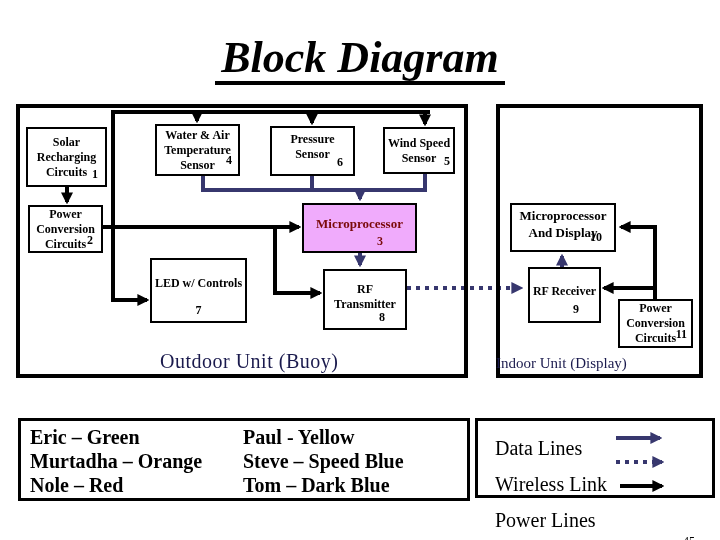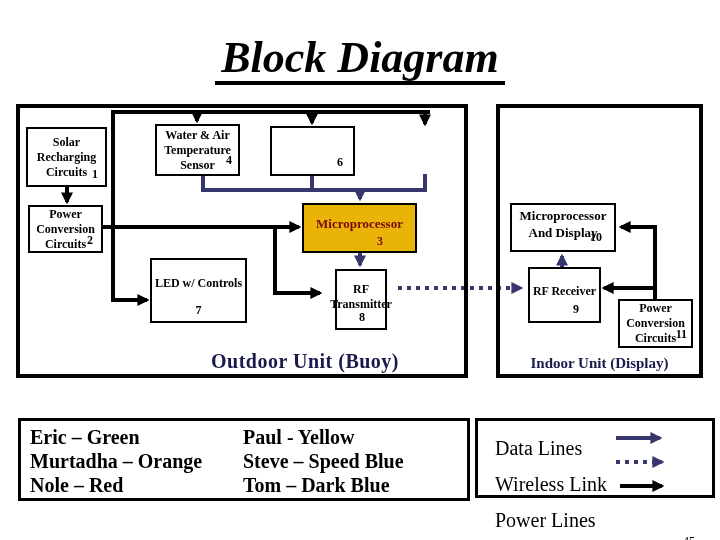--- a/index.html
+++ b/index.html
@@ -7,23 +7,23 @@
          font-family:"Liberation Serif","DejaVu Serif",serif;}
   .title-wrap{position:absolute;left:0;top:36px;width:720px;text-align:center;}
   .title{display:inline-block;font-size:44px;font-weight:bold;font-style:italic;color:#000;
          border-bottom:4px solid #000;padding:0 6px 1px 6px;line-height:1.0;text-align:right;}
   svg.lines{position:absolute;left:0;top:0;z-index:1;}
   .bigbox{position:absolute;border:4px solid #000;box-sizing:border-box;z-index:2;background:transparent;}
   .block{position:absolute;border:2px solid #000;box-sizing:border-box;background:#fff;z-index:3;
          display:flex;align-items:center;justify-content:center;text-align:center;
          font-weight:bold;font-size:12px;line-height:1.25;color:#000;padding:2px;}
   .block .num{position:absolute;font-size:12px;font-weight:bold;}
-  .micro{background:#eab308;color:#7a0a0a;font-size:13px;}
+  .micro{background:#f0abfc;color:#7a0a0a;font-size:13px;}
   .micro .num{color:#7a0a0a;}
-  .unit-label{position:absolute;z-index:3;color:#1a1a4d;font-weight:bold;text-align:center;}
+  .unit-label{position:absolute;z-index:3;color:#1a1a4d;font-weight:normal;}
   .outdoor-label{left:160px;top:350px;width:290px;font-size:20px;letter-spacing:.5px;}
   .indoor-label{left:496px;top:355px;width:207px;font-size:15px;}
   .panel{position:absolute;box-sizing:border-box;border:3px solid #000;background:transparent;z-index:2;}
   .names-box{left:18px;top:418px;width:452px;height:83px;}
   .legend-box{left:475px;top:418px;width:240px;height:80px;}
   .names-col{position:absolute;z-index:3;font-size:20px;font-weight:bold;color:#000;line-height:24px;}
   .names-col p{margin:0;}
   .col1{left:30px;top:425px;font-family:Liberation Serif, serif;}
   .col2{left:243px;top:425px;}
   .legend-items{position:absolute;left:483px;top:424px;z-index:3;font-size:20px;color:#000;line-height:24px;}
@@ -85,23 +85,28 @@
     <span>Solar Recharging Circuits</span>
     <span class="num" style="right:7px;bottom:3px;">1</span>
   </div>
 
   <div class="block" style="left:155px;top:124px;width:85px;height:52px;">
     <span>Water &amp; Air Temperature Sensor</span>
     <span class="num" style="right:6px;bottom:6px;">4</span>
   </div>
 
   <div class="block" style="left:270px;top:126px;width:85px;height:50px;">
+    <span style="padding-bottom:8px;">Pressure Sensor</span>
     <span class="num" style="right:10px;bottom:4px;">6</span>
   </div>
 
+  <div class="block" style="left:383px;top:127px;width:72px;height:47px;">
+    <span>Wind Speed Sensor</span>
+    <span class="num" style="right:3px;bottom:3px;">5</span>
+  </div>
 
   <div class="block" style="left:28px;top:205px;width:75px;height:48px;">
     <span>Power Conversion Circuits</span>
     <span class="num" style="right:8px;bottom:3px;">2</span>
   </div>
 
   <div class="block micro" style="left:302px;top:203px;width:115px;height:50px;">
     <span style="padding-bottom:8px;">Microprocessor</span>
     <span class="num" style="right:32px;bottom:2px;">3</span>
   </div>
@@ -109,21 +114,21 @@
   <div class="block" style="left:510px;top:203px;width:106px;height:49px;font-size:13px;">
     <span style="padding-bottom:6px;">Microprocessor And Display</span>
     <span class="num" style="right:12px;bottom:5px;">10</span>
   </div>
 
   <div class="block" style="left:150px;top:258px;width:97px;height:65px;">
     <span style="padding-bottom:14px;">LED w/ Controls</span>
     <span class="num" style="left:0;right:0;bottom:3px;text-align:center;">7</span>
   </div>
 
-  <div class="block" style="left:323px;top:269px;width:52px;height:61px;margin-left:12px;">
+  <div class="block" style="left:323px;top:269px;width:84px;height:61px;">
     <span style="padding-bottom:6px;">RF Transmitter</span>
     <span class="num" style="right:20px;bottom:3px;">8</span>
   </div>
 
   <div class="block" style="left:528px;top:267px;width:73px;height:56px;">
     <span style="padding-bottom:8px;">RF Receiver</span>
     <span class="num" style="right:20px;bottom:4px;">9</span>
   </div>
 
   <div class="block" style="left:618px;top:299px;width:75px;height:49px;">

